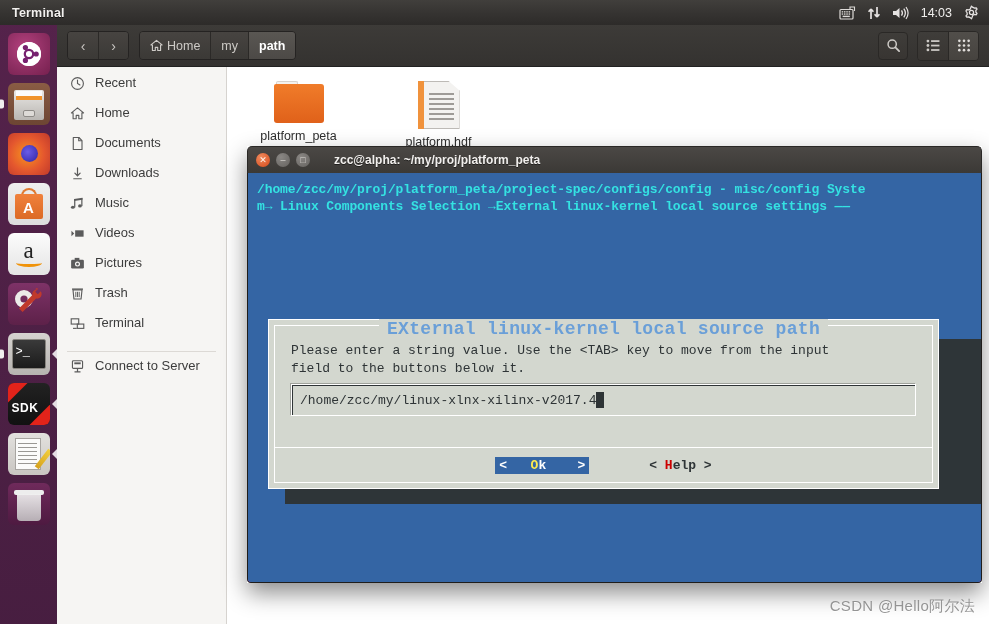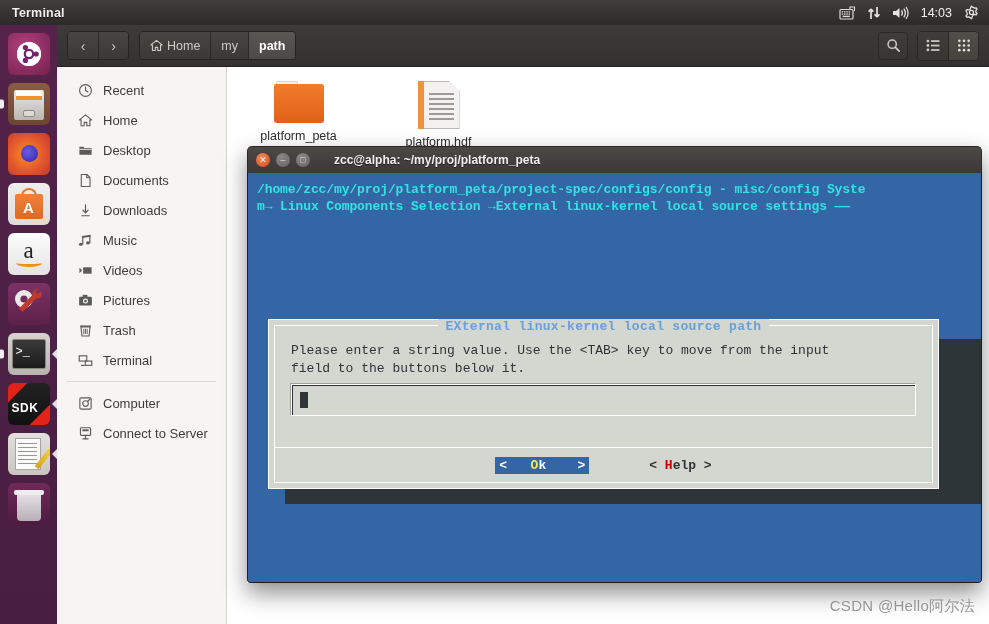--- a/index.html
+++ b/index.html
@@ -115,21 +115,21 @@
   .nt-header .right { margin-left:auto; display:flex; gap:9px; align-items:center; }
   .tbtn { width:30px; height:28px; display:flex; align-items:center; justify-content:center;
           border:1px solid #2a2826; border-radius:4px; background:linear-gradient(180deg,#3f3d3a,#383532); color:#c9c6c2; }
   .viewgrp { display:flex; border:1px solid #2a2826; border-radius:4px; overflow:hidden; }
   .viewgrp .tbtn { border:none; border-radius:0; }
   .viewgrp .tbtn.active { background:linear-gradient(180deg,#514e4a,#46433f); }
   .viewgrp .tbtn + .tbtn { border-left:1px solid #2a2826; }
 
   .nt-body { display:flex; position:absolute; top:42px; left:0; right:0; bottom:0; }
   .sidebar { width: 170px; background:#f6f5f3; border-right:1px solid #d6d3cf; padding-top:8px; font-size:13px; color:#3c3c3c; }
-  .sb-item { display:flex; align-items:center; gap:10px; height:30px; padding-left:12px;margin-left:8px; }
+  .sb-item { display:flex; align-items:flex-start; gap:10px; height:30px; padding-left:12px; }
   .sb-item .lbl { white-space:nowrap; }
   .sb-sep { height:1px; background:#dcd9d5; margin:6px 10px; }
   .sb-ico { width:16px; height:16px; display:flex; align-items:center; justify-content:center; color:#5b5b5b; }
 
   .content { flex:1; background:#fff; position:relative; }
   .files { display:flex; padding: 14px 0 0 14px; gap: 25px; }
   .file { width:115px; display:flex; flex-direction:column; align-items:center; gap:6px; }
   .file .nm { font-size:12.5px; color:#2e2e2e; text-align:center; }
   .fldr { width:50px; height:42px; position:relative; }
   .fldr .back { position:absolute; left:0; top:3px; width:50px; height:39px; background:linear-gradient(180deg,#f07c2a,#e0611a); border-radius:2px 3px 3px 3px; }
@@ -166,21 +166,21 @@
 
   
   .dlg-shadow { position:absolute; left:37px; top:166px; width:697px; height:165px; background:#2e3436; opacity:.98; }
   .dialog {
     position:absolute; left:20px; top:146px; width:671px; height:170px;
     background:#d3d7cf; border:1px solid #ffffff;
     font-family:"Liberation Mono","DejaVu Sans Mono",monospace; font-size:13px; color:#2e3436;
   }
   .dlg-border { position:absolute; left:5px; top:5px; right:5px; bottom:5px; border:1px solid #ffffff; }
   .dlg-title { position:absolute; top:-1px; left:0; right:0; text-align:center; }
-  .dlg-title span { background:#d3d7cf; padding:0 8px; color:#6a9fd8; font-weight:bold; font-size:13px; letter-spacing:.3px; }
+  .dlg-title span { background:#d3d7cf; padding:0 8px; color:#6a9fd8; font-weight:bold; font-size:18px; letter-spacing:.3px; }
   .dlg-msg { position:absolute; left:22px; top:22px; right:14px; line-height:18px; white-space:pre-wrap; color:#2e3436; }
   .dlg-input {
     position:absolute; left:22px; top:64px; right:22px; height:32px;
     background:#d3d7cf; border:1px solid #ffffff;
     box-shadow: 1px 1px 0 #2e3436 inset, -1px -1px 0 rgba(0,0,0,.25);
     display:flex; align-items:center; padding-left:8px;
   }
   .dlg-input .val { white-space:pre; }
   .cursor { display:inline-block; width:8px; height:16px; background:#2e3436; vertical-align:-3px; }
   .dlg-btnrow { position:absolute; left:5px; right:5px; bottom:5px; height:36px; border-top:1px solid #ffffff;
@@ -411,29 +411,20 @@
           <span class="sb-ico">
             <svg class="svgi" width="15" height="15" viewBox="0 0 16 16">
                 <path d="M8 2L1.5 7.3h1.8v6.3h3.3V10h2.8v3.6h3.3V7.3h1.8z" fill="none" stroke="#5b5b5b" stroke-width="1.2" stroke-linejoin="round"></path>
               </svg>
           </span>
           <span class="lbl">Home</span>
         </div>
         <div class="sb-item">
           <span class="sb-ico">
             <svg class="svgi" width="15" height="15" viewBox="0 0 16 16">
-                <path d="M1.5 4h4.3l1 1.4h7.7v7.2H1.5z" fill="#5b5b5b"></path>
-                <rect x="1.5" y="6.2" width="13" height="1" fill="#f6f5f3"></rect>
-              </svg>
-          </span>
-          <span class="lbl">Desktop</span>
-        </div>
-        <div class="sb-item">
-          <span class="sb-ico">
-            <svg class="svgi" width="15" height="15" viewBox="0 0 16 16">
                 <path d="M3.5 1.6h6L12.8 5v9.4H3.5z" fill="none" stroke="#5b5b5b" stroke-width="1.2" stroke-linejoin="round"></path>
                 <path d="M9.3 1.6V5h3.5" fill="none" stroke="#5b5b5b" stroke-width="1.2"></path>
               </svg>
           </span>
           <span class="lbl">Documents</span>
         </div>
         <div class="sb-item">
           <span class="sb-ico">
             <svg class="svgi" width="15" height="15" viewBox="0 0 16 16">
                 <path d="M8 2v8.2M8 10.6L5.2 7.6M8 10.6l2.8-3M4 13.6h8" fill="none" stroke="#5b5b5b" stroke-width="1.3" stroke-linecap="round"></path>
@@ -491,30 +482,20 @@
           <span class="sb-ico">
             <svg class="svgi" width="15" height="15" viewBox="0 0 16 16">
                 <rect x="1.3" y="3" width="8" height="5.6" fill="none" stroke="#5b5b5b" stroke-width="1.2"></rect>
                 <rect x="7.8" y="8.6" width="6.9" height="4.6" fill="none" stroke="#5b5b5b" stroke-width="1.2"></rect>
                 <path d="M3.2 13.2h4" stroke="#5b5b5b" stroke-width="1.2"></path>
               </svg>
           </span>
           <span class="lbl">Terminal</span>
         </div>
         <div class="sb-sep"></div>
-        <div class="sb-item">
-          <span class="sb-ico">
-            <svg class="svgi" width="15" height="15" viewBox="0 0 16 16">
-                <rect x="2" y="2" width="12" height="12" rx="1.3" fill="none" stroke="#5b5b5b" stroke-width="1.2"></rect>
-                <circle cx="8" cy="8" r="3" fill="none" stroke="#5b5b5b" stroke-width="1.2"></circle>
-                <path d="M10.4 5.6L13 3" stroke="#5b5b5b" stroke-width="1.2"></path>
-              </svg>
-          </span>
-          <span class="lbl">Computer</span>
-        </div>
         <div class="sb-item">
           <span class="sb-ico">
             <svg class="svgi" width="15" height="15" viewBox="0 0 16 16">
                 <rect x="2.6" y="1.8" width="10.8" height="8.2" rx="1" fill="none" stroke="#5b5b5b" stroke-width="1.2"></rect>
                 <rect x="4.6" y="3.6" width="6.8" height="2" fill="#5b5b5b"></rect>
                 <path d="M8 10v3.2M4.8 13.8h6.4" stroke="#5b5b5b" stroke-width="1.3"></path>
               </svg>
           </span>
           <span class="lbl">Connect to Server</span>
         </div>
@@ -562,20 +543,21 @@
         <div class="dlg-shadow"></div>
 
         <div class="dialog">
           <div class="dlg-border"></div>
           <div class="dlg-title">
             <span>EXternal  linux-kernel local source path</span>
           </div>
           <div class="dlg-msg">Please enter a string value. Use the &lt;TAB&gt; key to move from the input
 field to the buttons below it.</div>
           <div class="dlg-input">
+            <span class="val">/home/zcc/my/linux-xlnx-xilinx-v2017.4</span>
               <span class="cursor"></span>
           </div>
           <div class="dlg-btnrow">
             <span class="btn ok"><span>&lt;   </span><span class="k">O</span><span>k    &gt;</span></span>
             <span class="btn help"><span>&lt; </span><span class="k">H</span><span>elp &gt;</span></span>
           </div>
         </div>
       </div>
     </div>
   </div>

